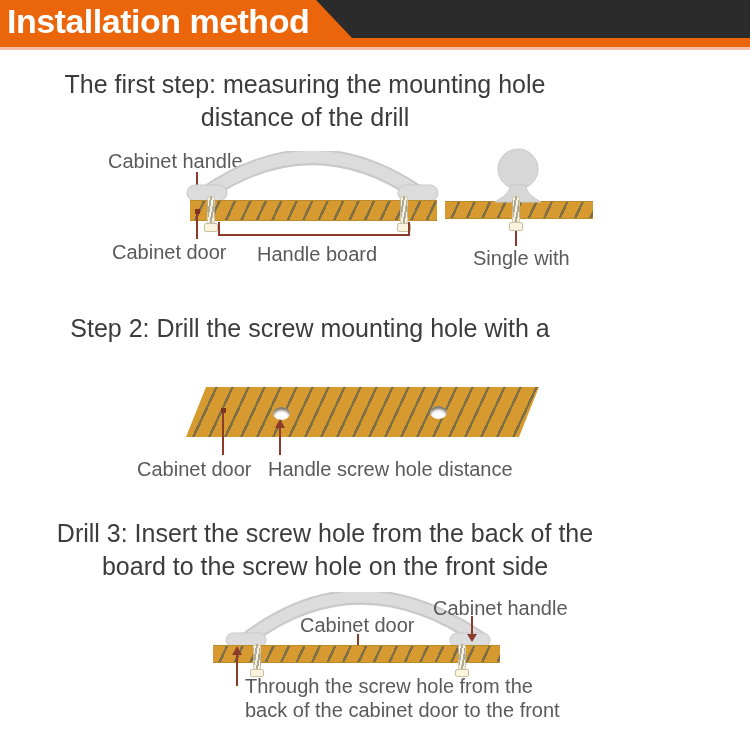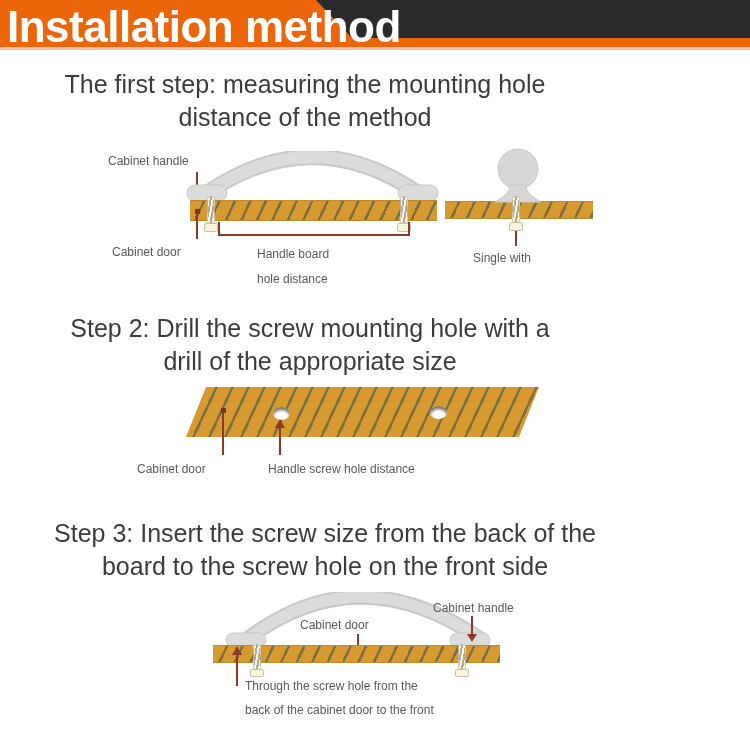--- a/index.html
+++ b/index.html
@@ -6,26 +6,26 @@
   #canvas{
     position:relative;width:750px;height:750px;background:#ffffff;overflow:hidden;
     font-family:"Liberation Sans", sans-serif;
   }
   .abs{position:absolute;}
   
   .header-bar{left:0;top:0;width:750px;height:47px;background:#EB660B;}
   .header-wedge{left:316px;top:0;width:434px;height:38px;background:#2B2B2B;
     clip-path:polygon(0 0,100% 0,100% 100%,36px 100%);}
   .header-strip{left:0;top:47px;width:750px;height:3px;background:#F4BFA6;}
-  .header-title{left:7px;top:2px;font-size:44px;font-weight:700;color:#ffffff;letter-spacing:-0.5px;}
+  .header-title{left:7px;top:2px;font-size:34px;font-weight:700;color:#ffffff;letter-spacing:-0.5px;}
   
   .step-title{color:#3C3C3C;font-size:25px;line-height:33px;text-align:center;}
   .step-title div{white-space:nowrap;}
   
-  .lbl{color:#5A5A5A;font-size:12px;line-height:25px;white-space:nowrap;}
+  .lbl{color:#5A5A5A;font-size:20px;line-height:25px;white-space:nowrap;}
   
   .board{
     background-color:#D69A31;
     background-image:repeating-linear-gradient(115deg, rgba(0,0,0,0) 0 11.5px, #7E6F45 11.5px 14px);
     border-top:1px solid #BB8A2B;border-bottom:1px solid #BB8A2B;
     box-sizing:border-box;
   }
   .board-skew{
     background-color:#D69A31;
     background-image:repeating-linear-gradient(115deg, rgba(0,0,0,0) 0 12px, #7E6F45 12px 14.5px);
@@ -51,21 +51,21 @@
 
 <div id="canvas">
 
   <div class="abs header-bar"></div>
   <div class="abs header-wedge"></div>
   <div class="abs header-strip"></div>
   <div class="abs header-title">Installation method</div>
 
   <div class="abs step-title" style="left:0;top:68px;width:610px;">
     <div>The first step: measuring the mounting hole</div>
-    <div>distance of the method</div>
+    <div>distance of the drill</div>
   </div>
 
   <div class="abs lbl" style="left:108px;top:149px;">Cabinet handle</div>
   <div class="abs pline" style="left:196px;top:172px;height:20px;"></div>
   <div class="abs arr-down" style="left:192px;top:191px;"></div>
 
   <svg class="abs" style="left:185px;top:151px;" width="255" height="52" viewBox="0 0 255 52">
     <path d="M22 42 Q 127 -30 233 42" fill="none" stroke="#C9C9C9" stroke-width="16" stroke-linecap="round"></path>
     <path d="M22 42 Q 127 -30 233 42" fill="none" stroke="#DCDCDC" stroke-width="12" stroke-linecap="round"></path>
     <rect x="2" y="34" width="40" height="16" rx="8" fill="#DCDCDC" stroke="#C9C9C9"></rect>
@@ -91,44 +91,42 @@
   <div class="abs pline" style="left:218px;top:222px;height:14px;"></div>
   <div class="abs pline" style="left:408px;top:222px;height:14px;"></div>
   <div class="abs phline" style="left:218px;top:234px;width:192px;"></div>
 
   <div class="abs pdot" style="left:195px;top:209px;"></div>
   <div class="abs pline" style="left:196px;top:213px;height:26px;"></div>
   <div class="abs lbl" style="left:112px;top:240px;">Cabinet door</div>
 
   <div class="abs lbl" style="left:257px;top:242px;">
     <div>Handle board</div>
-    <div>hole distance</div>
   </div>
 
   <div class="abs lbl" style="left:473px;top:246px;">Single with</div>
 
   <div class="abs step-title" style="left:0;top:312px;width:620px;">
     <div>Step 2: Drill the screw mounting hole with a</div>
-    <div>drill of the appropriate size</div>
   </div>
 
   <div class="abs board-skew" style="left:186px;top:387px;width:353px;height:50px;"></div>
   <div class="abs hole" style="left:273px;top:407px;"></div>
   <div class="abs hole" style="left:430px;top:406px;"></div>
 
   <div class="abs pdot" style="left:221px;top:408px;"></div>
   <div class="abs pline" style="left:222px;top:412px;height:43px;"></div>
   <div class="abs lbl" style="left:137px;top:457px;">Cabinet door</div>
 
   <div class="abs arr-up" style="left:275px;top:419px;"></div>
   <div class="abs pline" style="left:279px;top:427px;height:28px;"></div>
   <div class="abs lbl" style="left:268px;top:457px;">Handle screw hole distance</div>
 
   <div class="abs step-title" style="left:0;top:517px;width:650px;">
-    <div>Step 3: Insert the screw size from the back of the</div>
+    <div>Drill 3: Insert the screw hole from the back of the</div>
     <div>board to the screw hole on the front side</div>
   </div>
 
   <svg class="abs" style="left:212px;top:592px;" width="292" height="56" viewBox="0 0 292 56">
     <path d="M34 48 Q 146 -38 270 48" fill="none" stroke="#C9C9C9" stroke-width="15" stroke-linecap="round"></path>
     <path d="M34 48 Q 146 -38 270 48" fill="none" stroke="#DCDCDC" stroke-width="11" stroke-linecap="round"></path>
     <rect x="14" y="41" width="40" height="14" rx="7" fill="#DCDCDC" stroke="#C9C9C9"></rect>
     <rect x="238" y="41" width="40" height="14" rx="7" fill="#DCDCDC" stroke="#C9C9C9"></rect>
   </svg>
 

